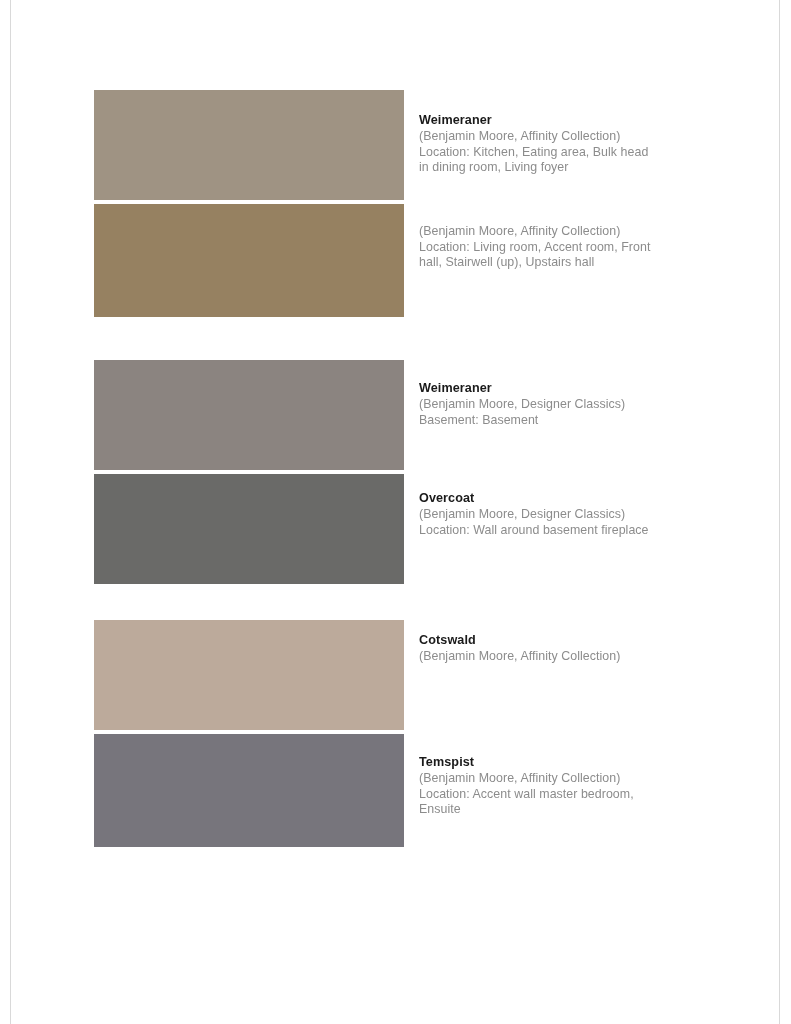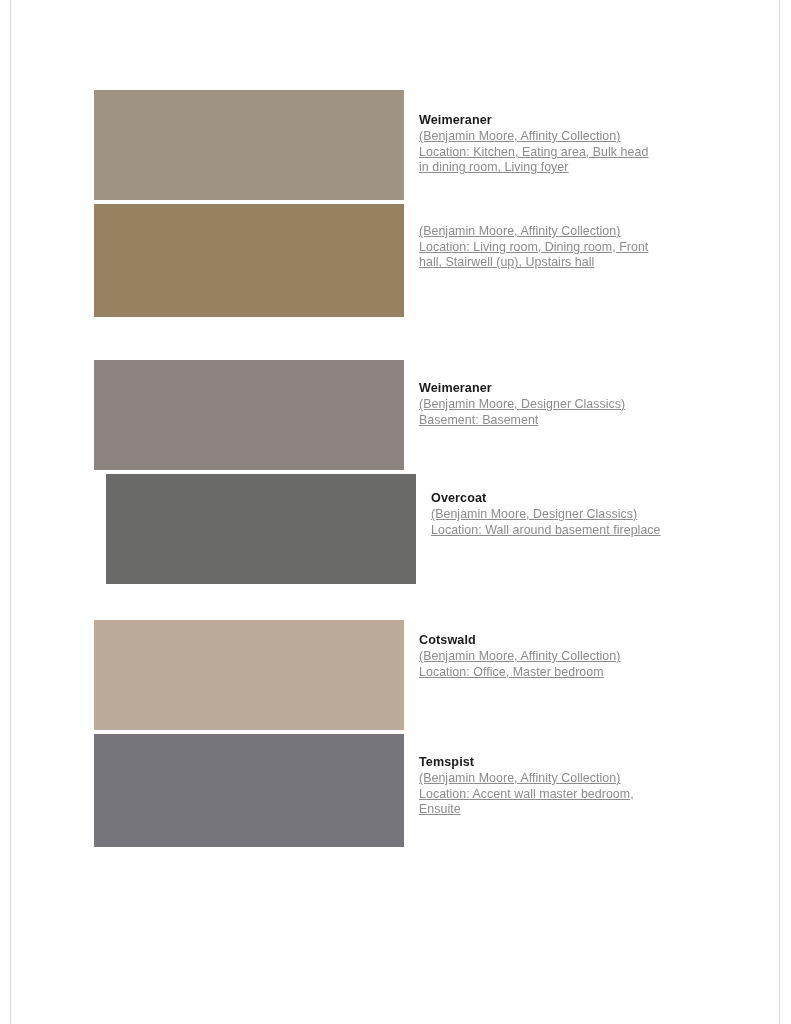--- a/index.html
+++ b/index.html
@@ -70,21 +70,20 @@
     font-weight: bold;
     font-size: 12.6px;
     line-height: 16px;
     letter-spacing: 0.1px;
     margin-bottom: 1px;
   }
 
   .caption .line {
     display: block;
     white-space: pre-wrap;
-    text-decoration: underline;
   }
 </style>
 </head>
 <body>
 
 <div class="page">
   <div class="sheet-inner" id="sheet">
       <div class="group" style="top: 90px; height: 227px;">
         <div class="row" style="position: absolute; left: 0px; top: 0px; height: 110px; padding-left: 12px;">
           <div class="swatch" style="height: 110px; background: rgb(159, 147, 131);"></div>
@@ -92,50 +91,49 @@
             <span class="name">Weimeraner</span>
             <span class="line">(Benjamin Moore, Affinity Collection)</span>
             <span class="line">Location: Kitchen, Eating area, Bulk head</span>
             <span class="line">in dining room, Living foyer</span>
           </div>
         </div>
         <div class="row" style="position: absolute; left: 0px; top: 114px; height: 113px;">
           <div class="swatch" style="height: 113px; background: rgb(150, 129, 97);"></div>
           <div class="caption" style="top: 20px;">
             <span class="line">(Benjamin Moore, Affinity Collection)</span>
-            <span class="line">Location: Living room, Dining room, Front</span>
+            <span class="line">Location: Living room, Accent room, Front</span>
             <span class="line">hall, Stairwell (up), Upstairs hall</span>
           </div>
         </div>
       </div>
       <div class="group" style="top: 360px; height: 224px;">
         <div class="row" style="position: absolute; left: 0px; top: 0px; height: 110px;">
           <div class="swatch" style="height: 110px; background: rgb(139, 132, 128);"></div>
           <div class="caption" style="top: 20px;">
             <span class="name">Weimeraner</span>
             <span class="line">(Benjamin Moore, Designer Classics)</span>
             <span class="line">Basement: Basement</span>
           </div>
         </div>
-        <div class="row" style="position: absolute; left: 12px; top: 114px; height: 110px;">
+        <div class="row" style="position: absolute; left: 0px; top: 114px; height: 110px;">
           <div class="swatch" style="height: 110px; background: rgb(106, 106, 104);"></div>
           <div class="caption" style="top: 16px;">
             <span class="name">Overcoat</span>
             <span class="line">(Benjamin Moore, Designer Classics)</span>
             <span class="line">Location: Wall around basement fireplace</span>
           </div>
         </div>
       </div>
       <div class="group" style="top: 620px; height: 227px;">
         <div class="row" style="position: absolute; left: 0px; top: 0px; height: 110px;">
           <div class="swatch" style="height: 110px; background: rgb(188, 170, 155);"></div>
           <div class="caption" style="top: 12px;">
             <span class="name">Cotswald</span>
             <span class="line">(Benjamin Moore, Affinity Collection)</span>
-            <span class="line">Location: Office, Master bedroom</span>
           </div>
         </div>
         <div class="row" style="position: absolute; left: 0px; top: 114px; height: 113px; padding-left: 33px;">
           <div class="swatch" style="height: 113px; background: rgb(119, 117, 124);"></div>
           <div class="caption" style="top: 20px;">
             <span class="name">Temspist</span>
             <span class="line">(Benjamin Moore, Affinity Collection)</span>
             <span class="line">Location: Accent wall master bedroom,</span>
             <span class="line">Ensuite</span>
           </div>

